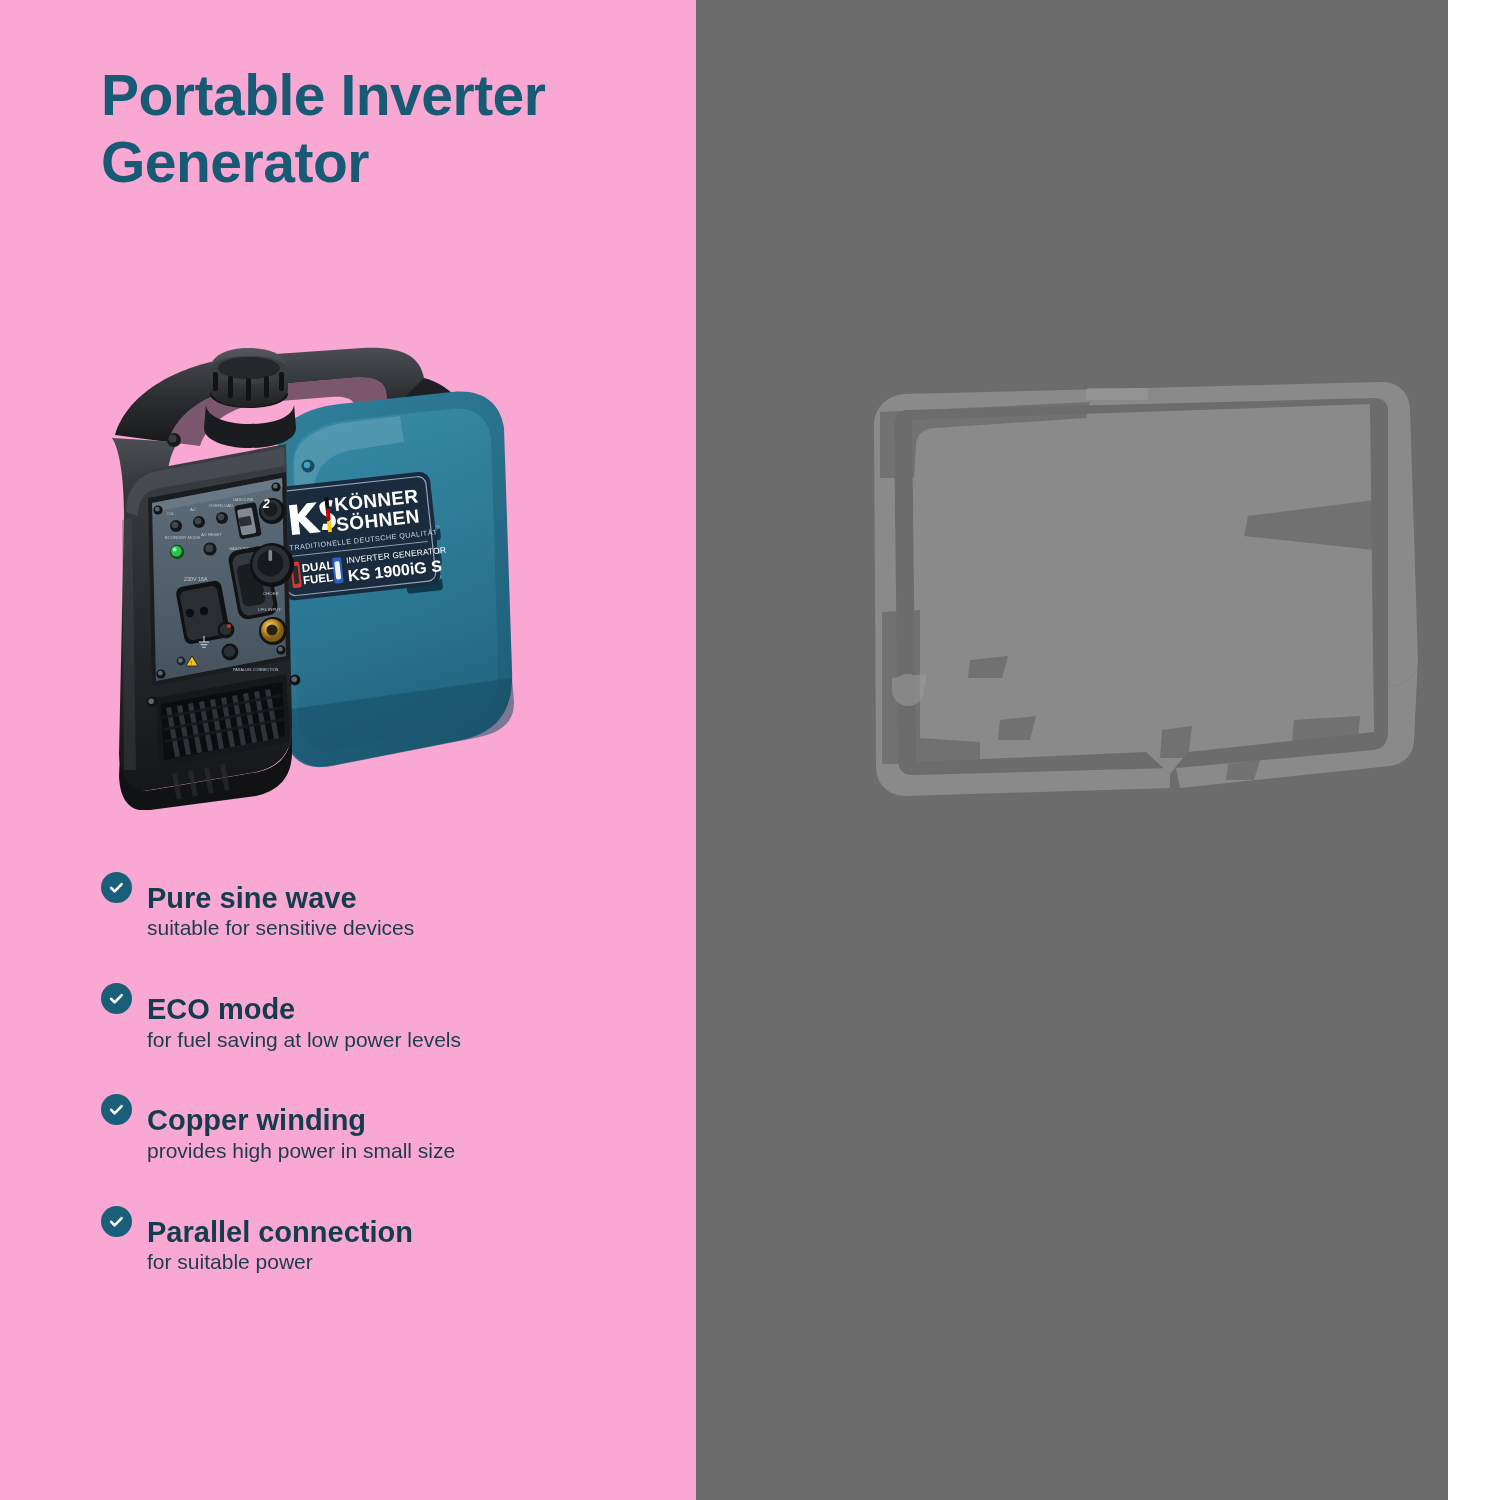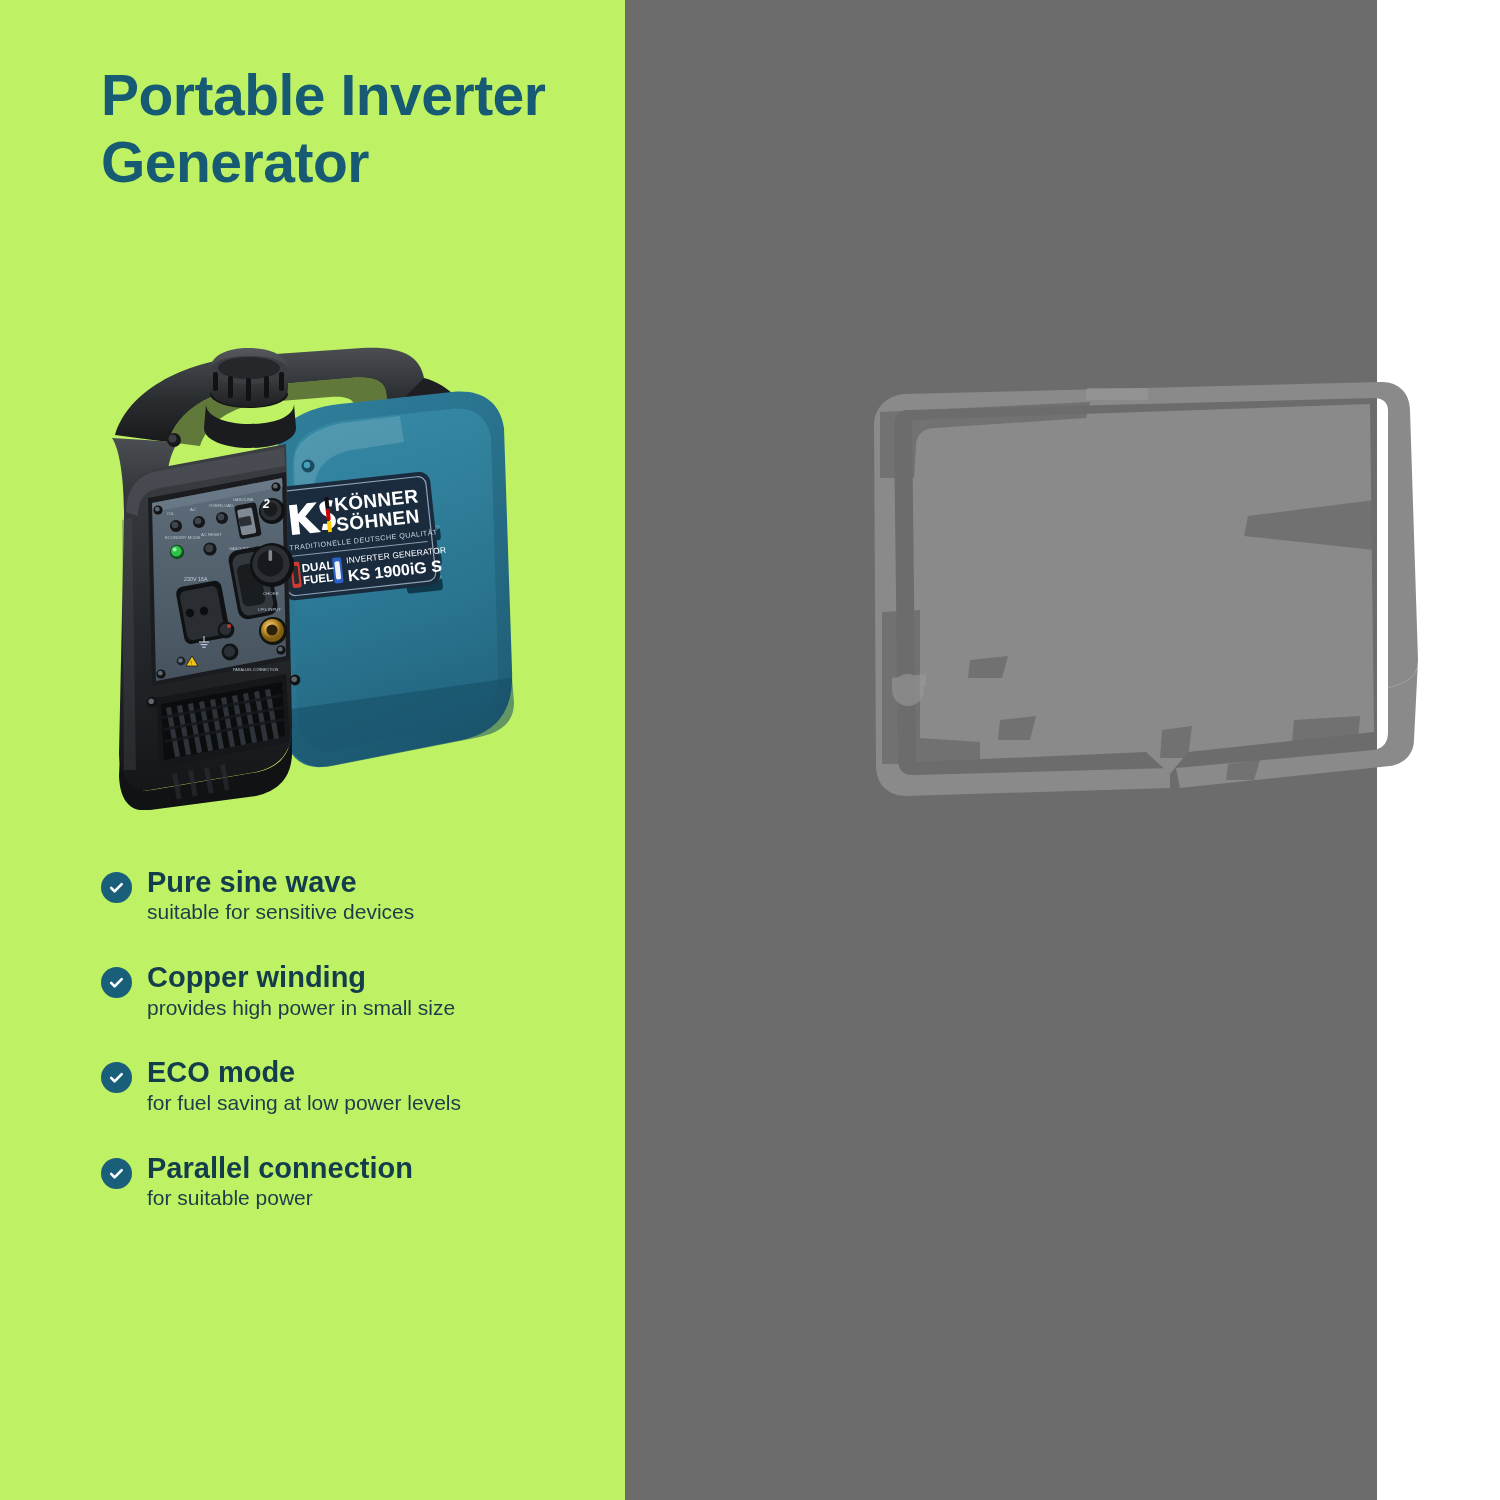--- a/index.html
+++ b/index.html
@@ -17,22 +17,22 @@
     width: 1500px;
     height: 1500px;
     display: flex;
   }
   .panel {
     position: relative;
     height: 1500px;
     box-sizing: border-box;
   }
   .panel-left {
-    width: 625px;
-    background: #bef264;
+    width: 696px;
+    background: #f9a8d4;
   }
   .panel-right {
     width: 752px;
     background: #6c6c6c;
   }
 
   
   .title {
     position: absolute;
     font-weight: bold;
@@ -75,21 +75,21 @@
     justify-content: center;
   }
   .badge-check { background: #1a5f79; }
   .badge svg { display: block; }
 
   .feature-text { flex: 1 1 auto; }
   .feature-title {
     font-size: 29px;
     font-weight: bold;
     line-height: 1.12;
-    margin: 0 0 2px 0;
+    margin: 16px 0 2px 0;
   }
   .feature-sub {
     font-size: 21px;
     font-weight: normal;
     line-height: 1.18;
     margin: 0;
   }
   .left-text .feature-title { color: #133c4c; }
   .left-text .feature-sub   { color: #1b3c4a; }
 
@@ -402,34 +402,34 @@
         </div>
       </div>
 
       <div class="feature-item">
         <span class="badge badge-check">
           <svg width="17" height="17" viewBox="0 0 17 17">
               <path d="M3.2 8.9 L6.6 12.3 L13.7 5.1" stroke="#ffffff" stroke-width="2.6" fill="none" stroke-linecap="round" stroke-linejoin="round"></path>
             </svg>
         </span>
         <div class="feature-text">
-          <p class="feature-title">Copper winding</p>
-          <p class="feature-sub">provides high power in small size</p>
+          <p class="feature-title">ECO mode</p>
+          <p class="feature-sub">for fuel saving at low power levels</p>
         </div>
       </div>
 
       <div class="feature-item">
         <span class="badge badge-check">
           <svg width="17" height="17" viewBox="0 0 17 17">
               <path d="M3.2 8.9 L6.6 12.3 L13.7 5.1" stroke="#ffffff" stroke-width="2.6" fill="none" stroke-linecap="round" stroke-linejoin="round"></path>
             </svg>
         </span>
         <div class="feature-text">
-          <p class="feature-title">ECO mode</p>
-          <p class="feature-sub">for fuel saving at low power levels</p>
+          <p class="feature-title">Copper winding</p>
+          <p class="feature-sub">provides high power in small size</p>
         </div>
       </div>
 
 
       <div class="feature-item">
         <span class="badge badge-check">
           <svg width="17" height="17" viewBox="0 0 17 17">
               <path d="M3.2 8.9 L6.6 12.3 L13.7 5.1" stroke="#ffffff" stroke-width="2.6" fill="none" stroke-linecap="round" stroke-linejoin="round"></path>
             </svg>
         </span>

